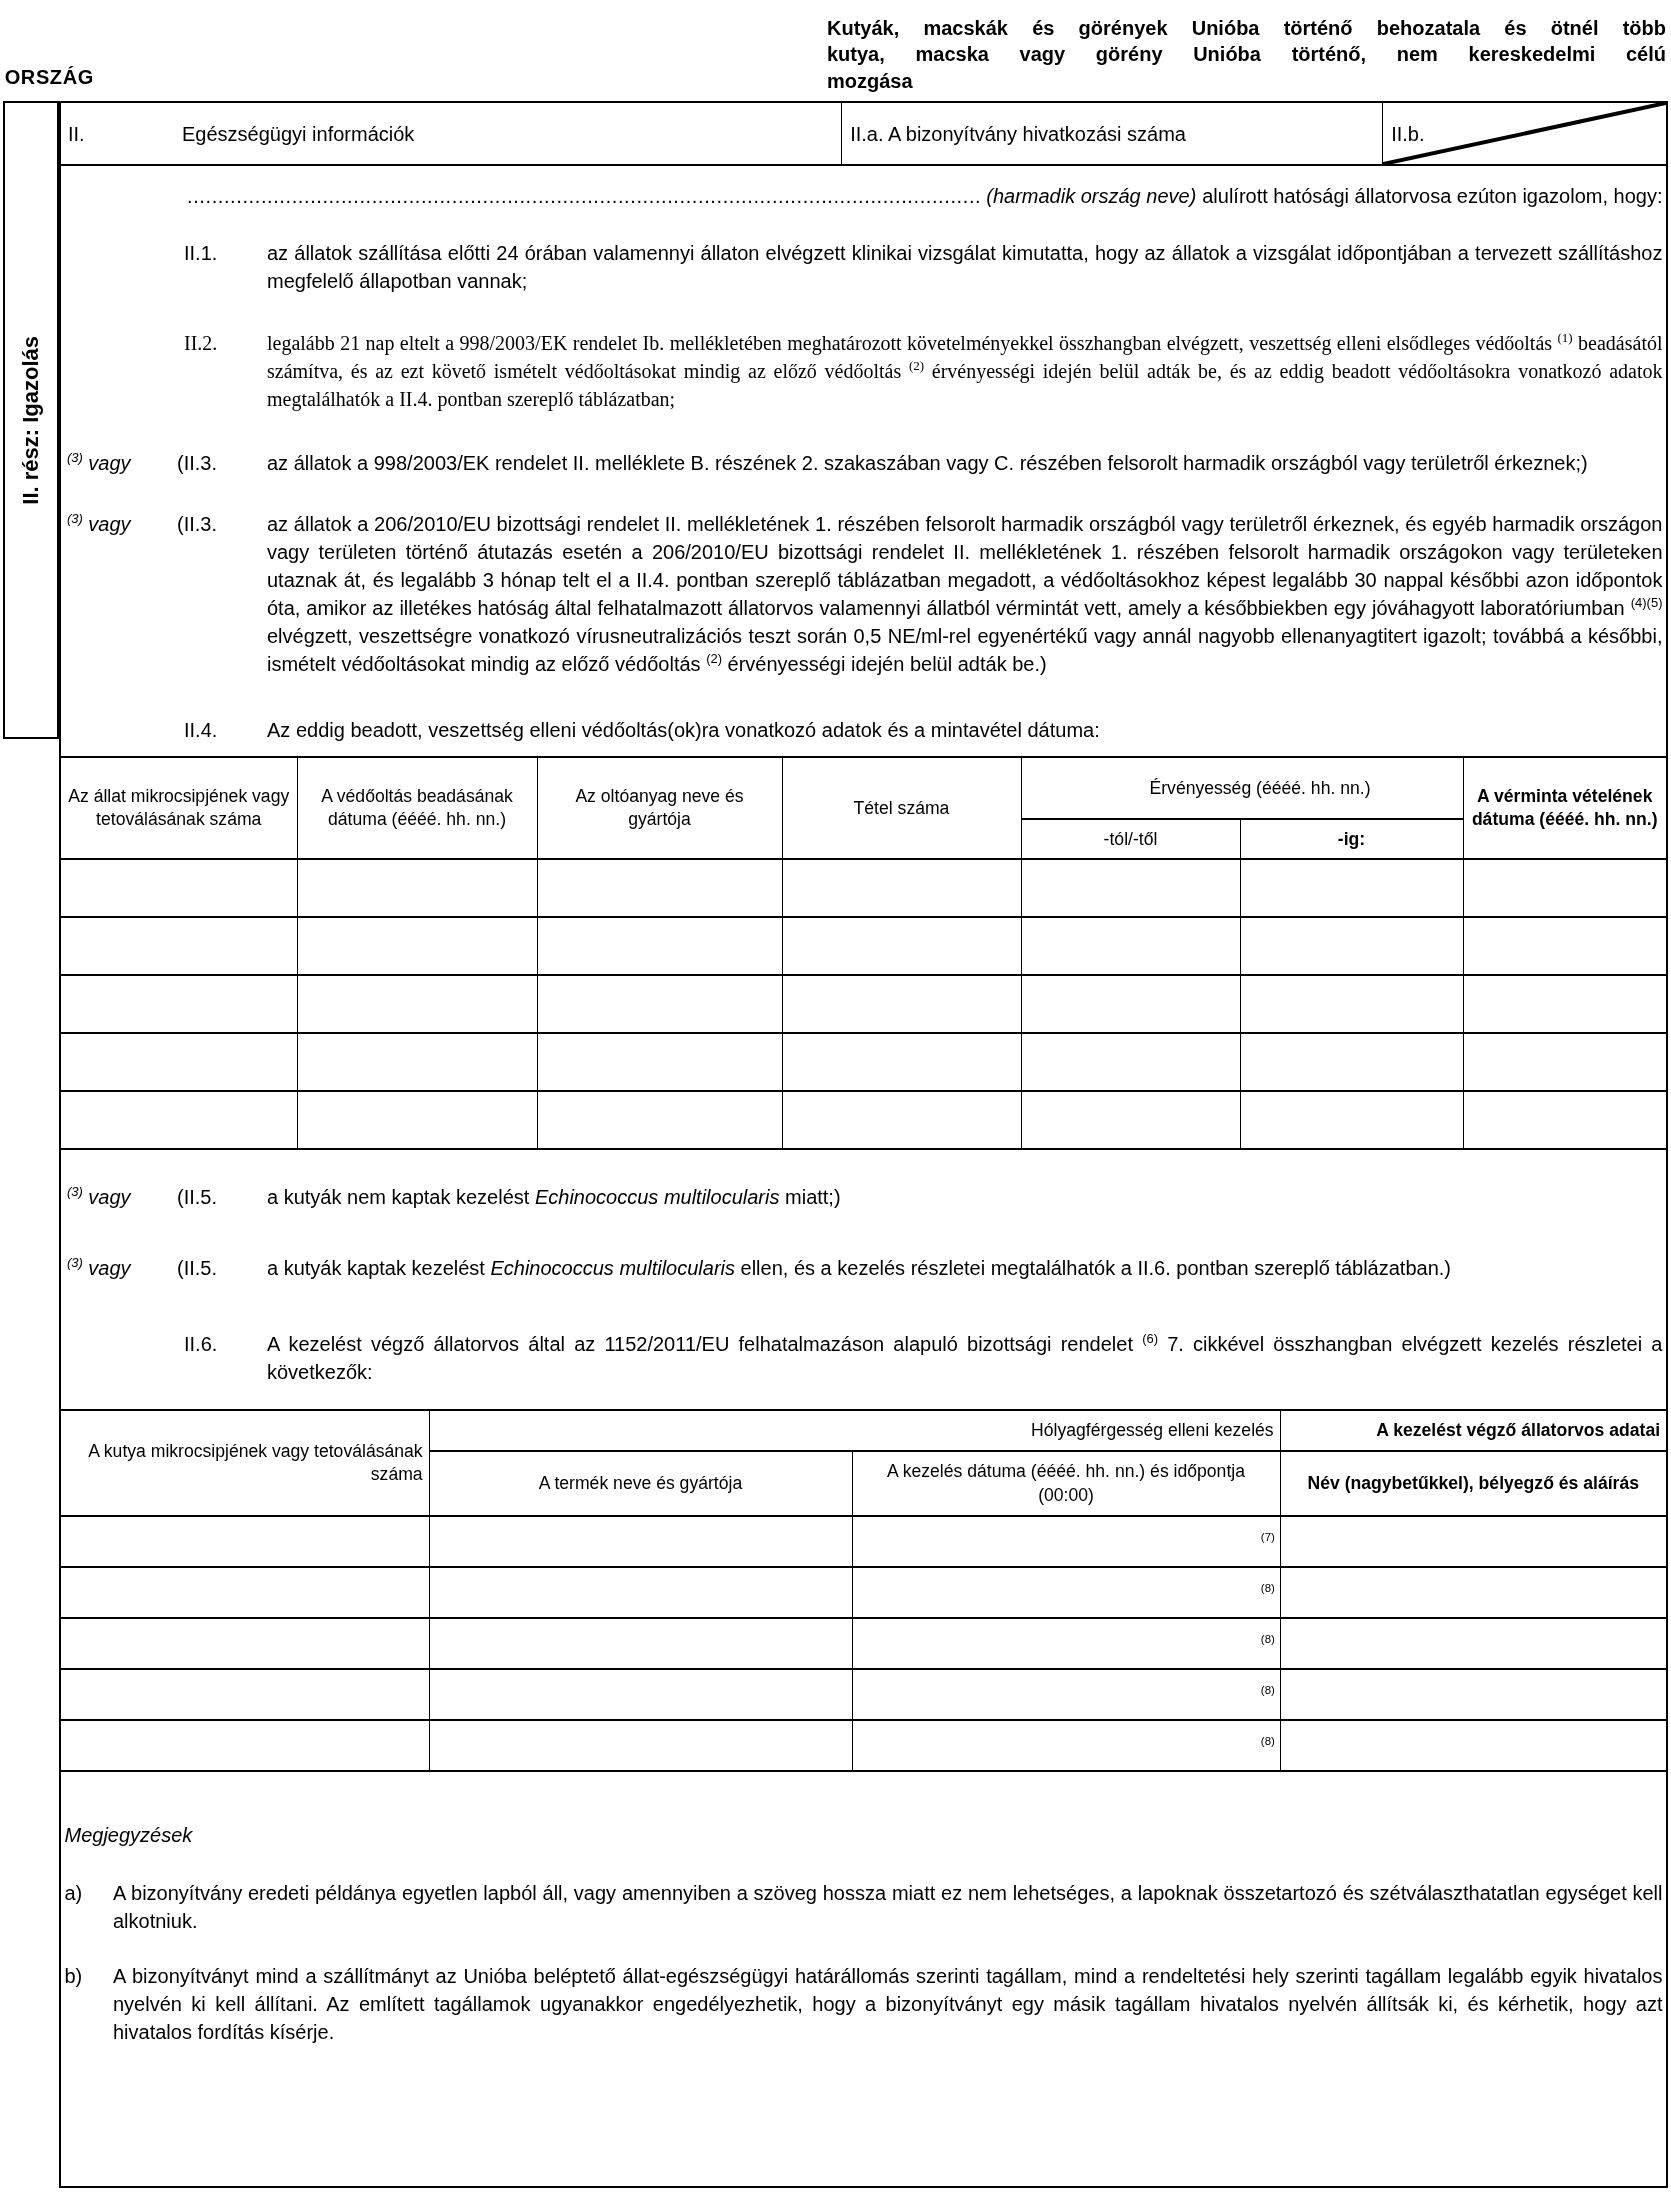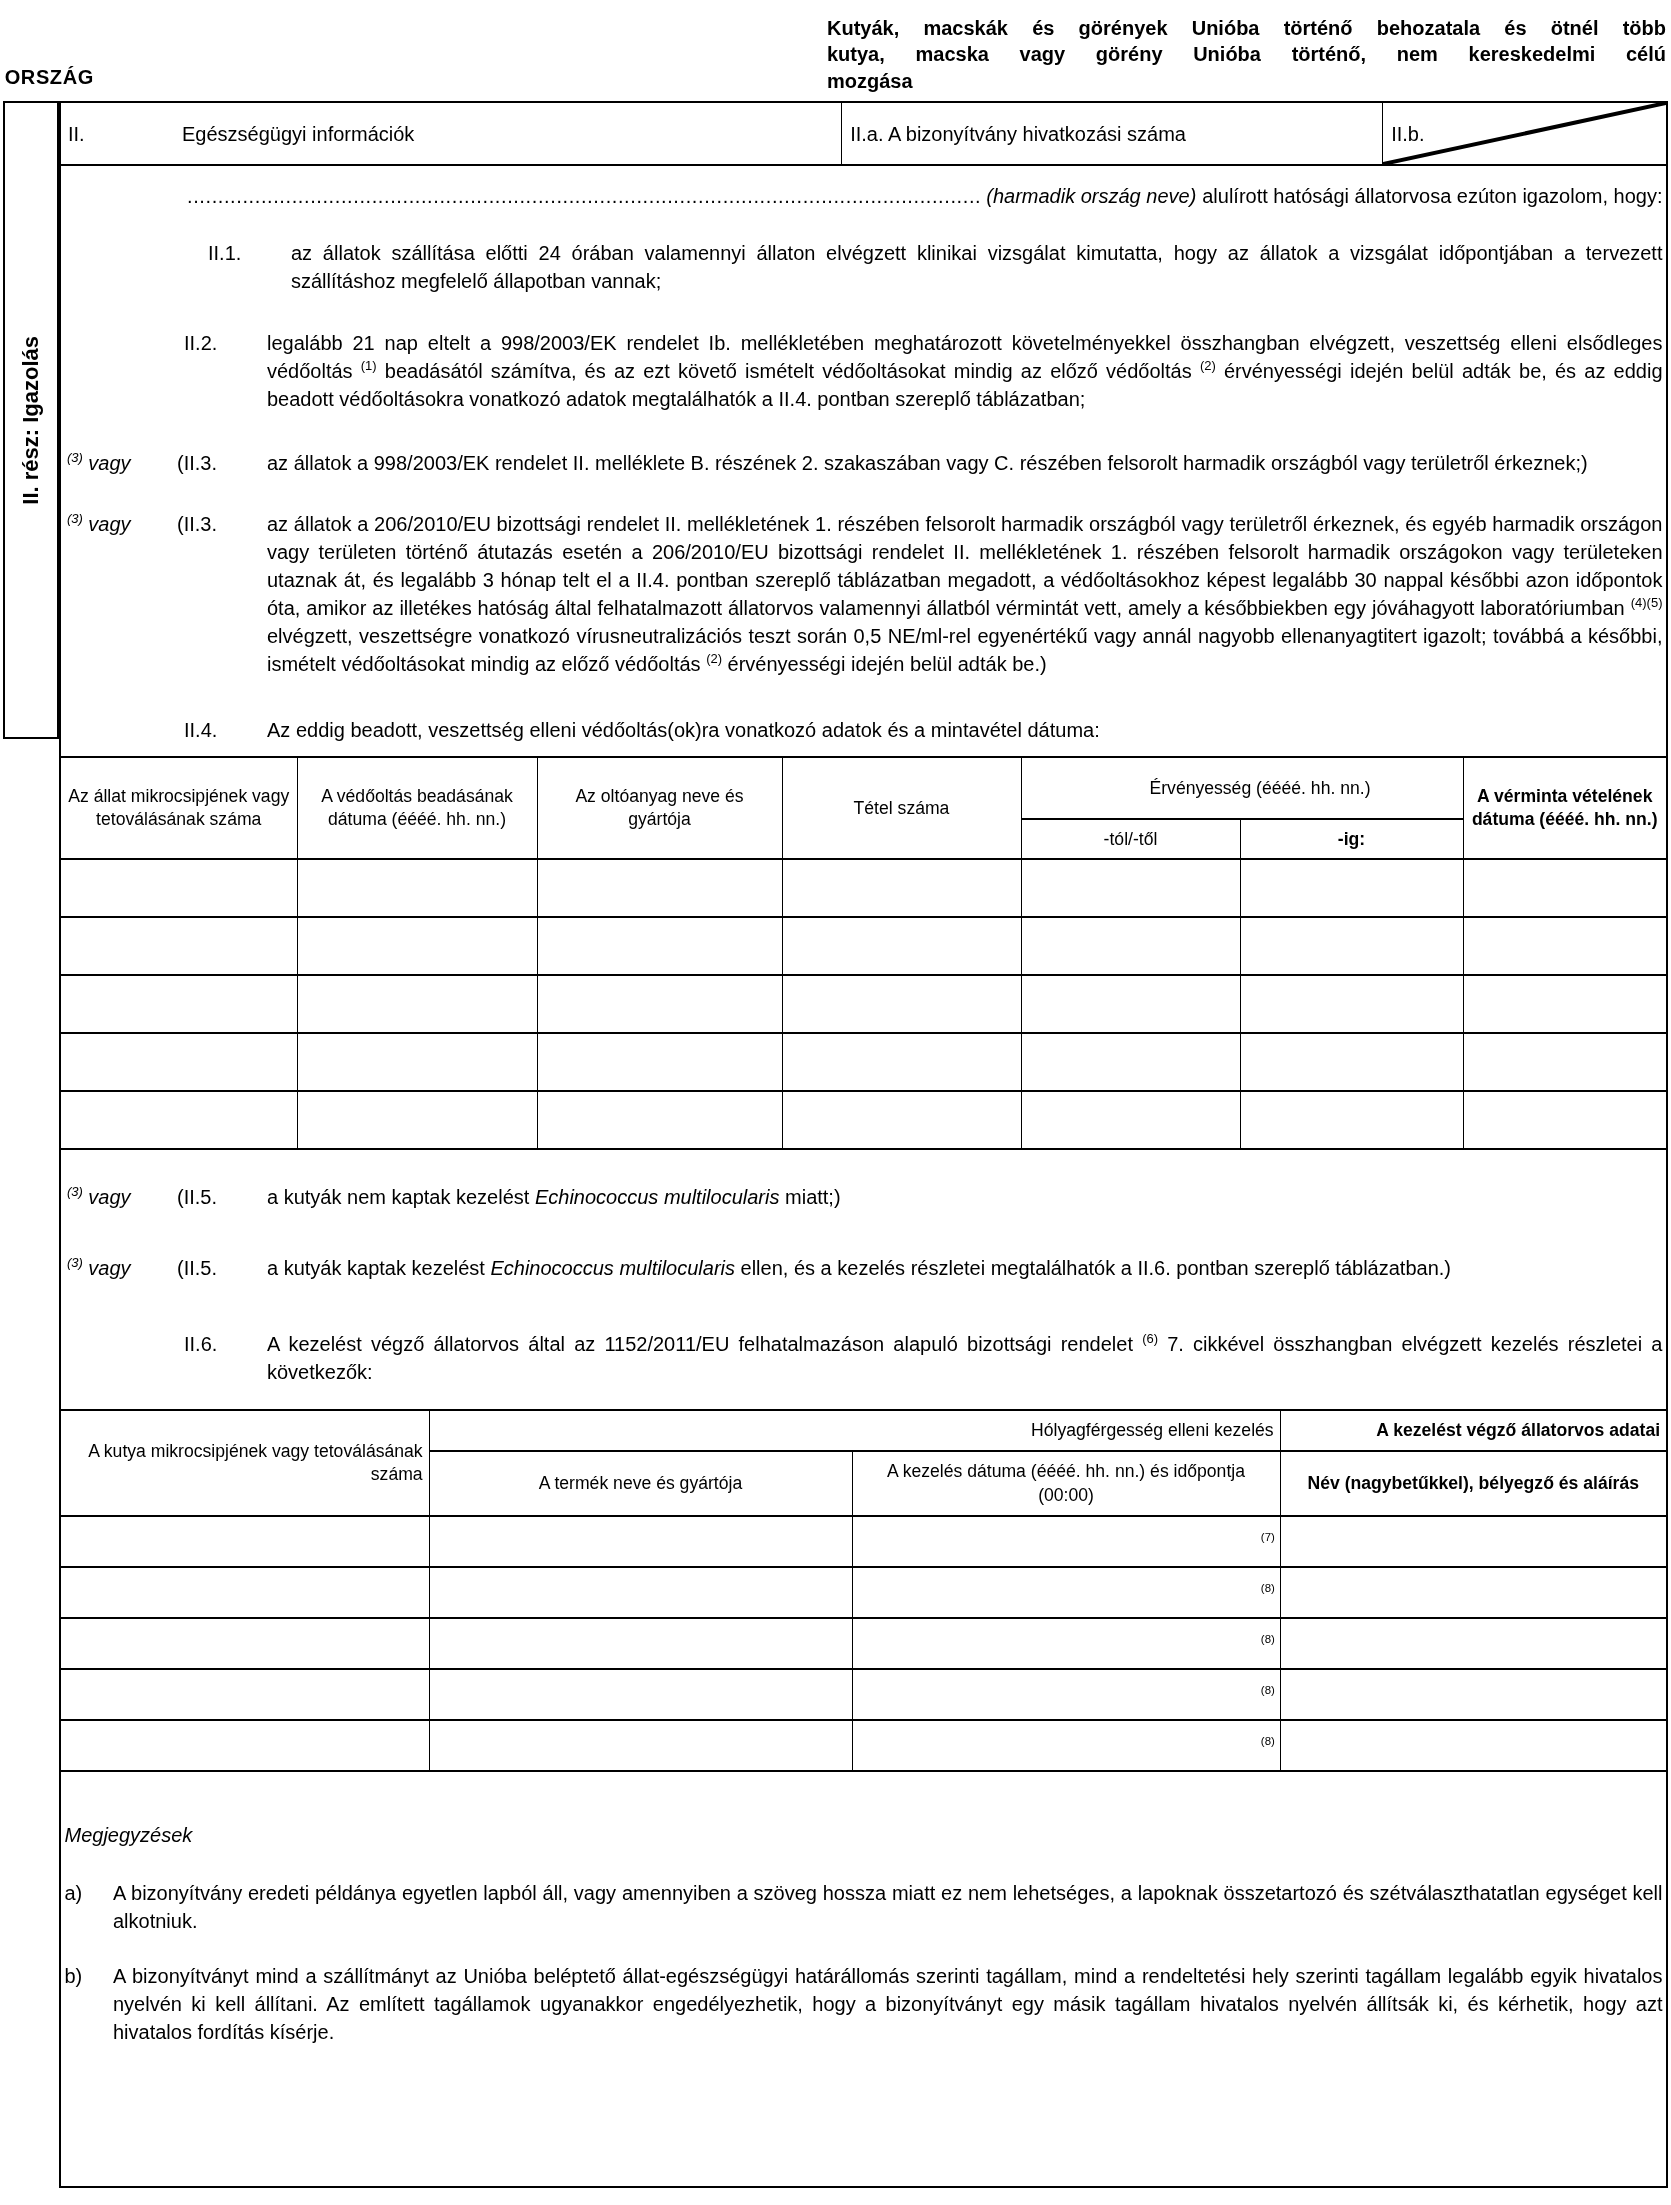--- a/index.html
+++ b/index.html
@@ -107,26 +107,26 @@
         </svg>
       </div>
     </div>
 
     <div class="intro">
       <span class="dots">........................................................................................................................................</span>
       <span class="hint">(harmadik ország neve)</span>
       <span class="rest">alulírott hatósági állatorvosa ezúton igazolom, hogy:</span>
     </div>
 
-    <div class="clause" style="margin-top:29px;margin-left:24px;">
+    <div class="clause" style="margin-top:29px;">
       <span class="label">II.1.</span>
       <span><span>az állatok szállítása előtti 24 órában valamennyi állaton elvégzett klinikai vizsgálat kimutatta, hogy az állatok a vizsgálat időpontjában a tervezett szállításhoz megfelelő állapotban vannak;</span></span>
     </div>
 
-    <div class="clause" style="margin-top:34px;">
+    <div class="clause" style="margin-top:34px;font-family:Liberation Serif, serif;">
       <span class="label">II.2.</span>
       <span><span>legalább 21 nap eltelt a 998/2003/EK rendelet Ib. mellékletében meghatározott követelményekkel összhangban elvégzett, veszettség elleni elsődleges védőoltás </span><sup>(1)</sup><span> beadásától számítva, és az ezt követő ismételt védőoltásokat mindig az előző védőoltás </span><sup>(2)</sup><span> érvényességi idején belül adták be, és az eddig beadott védőoltásokra vonatkozó adatok megtalálhatók a II.4. pontban szereplő táblázatban;</span></span>
     </div>
 
     <div class="clause pfx" style="margin-top:36px;">
       <span class="prefix"><sup class="i">(3)</sup><span class="i"> vagy</span></span>
       <span class="label">(II.3.</span>
       <span><span>az állatok a 998/2003/EK rendelet II. melléklete B. részének 2. szakaszában vagy C. részében felsorolt harmadik országból vagy területről érkeznek;)</span></span>
     </div>
 

